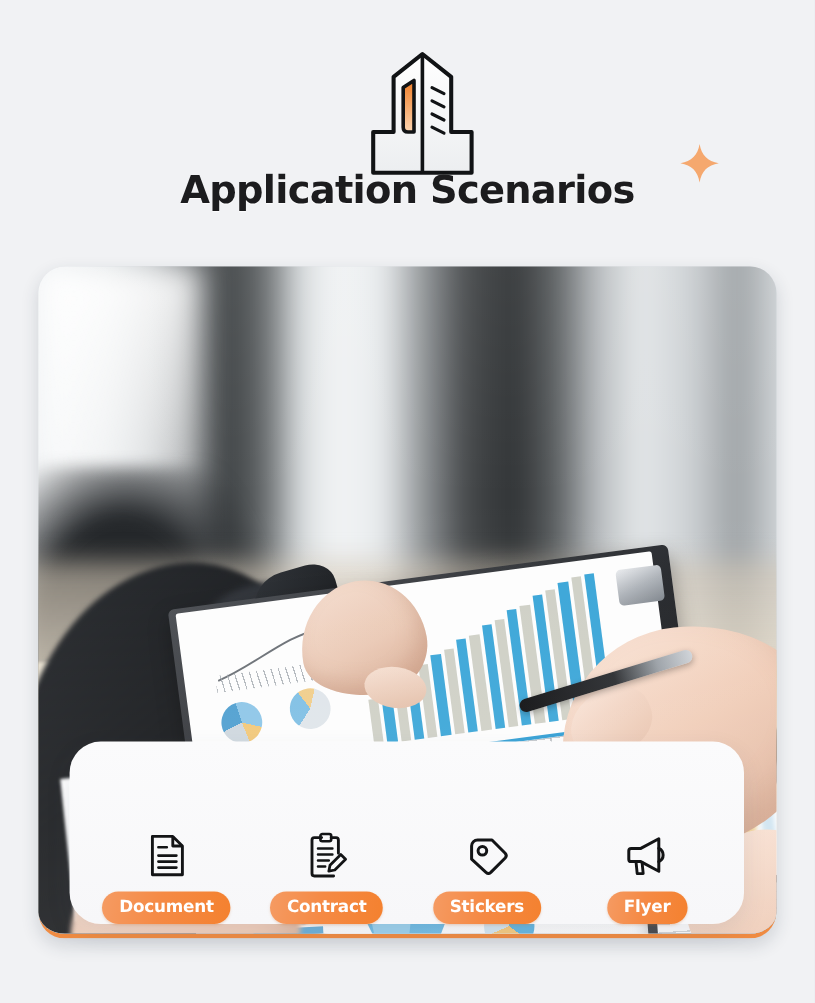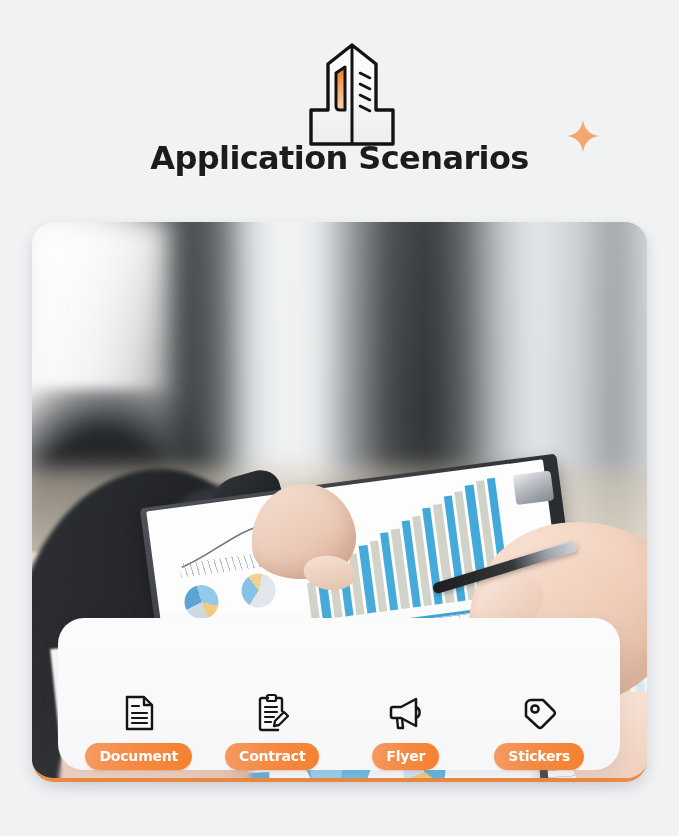--- a/index.html
+++ b/index.html
@@ -658,31 +658,31 @@
         <path d="M32 19 L36 23 L27 32 L22 33 L23 28 Z" stroke="#131416" stroke-width="2.3" stroke-linejoin="round" fill="none"></path>
       </svg>
     </span>
     <span class="cat-pill">Contract</span>
   </div>
 
 
   <div class="category-item">
     <span class="cat-icon">
       <svg width="40" height="40" viewBox="0 0 40 40" fill="none">
+        <path d="M7 12 A5 5 0 0 1 12 7 L24 7 L35 18 A3 3 0 0 1 35 22 L23 34 A3 3 0 0 1 19 34 L7 23 Z" stroke="#131416" stroke-width="2.5" stroke-linejoin="round" fill="none"></path>
+        <circle cx="16" cy="16" r="3.6" stroke="#131416" stroke-width="2.5" fill="none"></circle>
+      </svg>
+    </span>
+    <span class="cat-pill">Stickers</span>
+  </div>
+
+  <div class="category-item">
+    <span class="cat-icon">
+      <svg width="40" height="40" viewBox="0 0 40 40" fill="none">
         <path d="M30 6 L15 14 H7 A2 2 0 0 0 5 16 V23 A2 2 0 0 0 7 25 H15 L30 33 Z" stroke="#131416" stroke-width="2.5" stroke-linejoin="round" fill="none"></path>
         <path d="M30 14 A6 6 0 0 1 30 25" stroke="#131416" stroke-width="2.5" stroke-linecap="round" fill="none"></path>
         <path d="M11 25 L12 35 H17 L16 25" stroke="#131416" stroke-width="2.4" stroke-linejoin="round" fill="none"></path>
       </svg>
     </span>
     <span class="cat-pill">Flyer</span>
   </div>
 
-  <div class="category-item">
-    <span class="cat-icon">
-      <svg width="40" height="40" viewBox="0 0 40 40" fill="none">
-        <path d="M7 12 A5 5 0 0 1 12 7 L24 7 L35 18 A3 3 0 0 1 35 22 L23 34 A3 3 0 0 1 19 34 L7 23 Z" stroke="#131416" stroke-width="2.5" stroke-linejoin="round" fill="none"></path>
-        <circle cx="16" cy="16" r="3.6" stroke="#131416" stroke-width="2.5" fill="none"></circle>
-      </svg>
-    </span>
-    <span class="cat-pill">Stickers</span>
-  </div>
-
 </div>
 
 </body></html>

